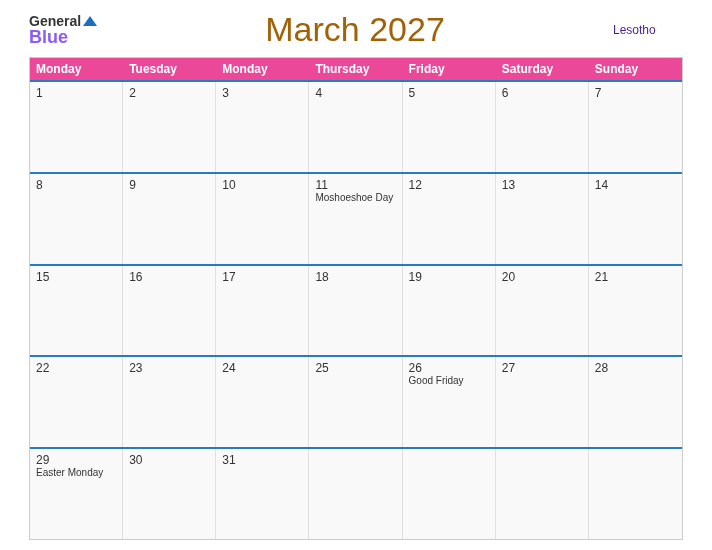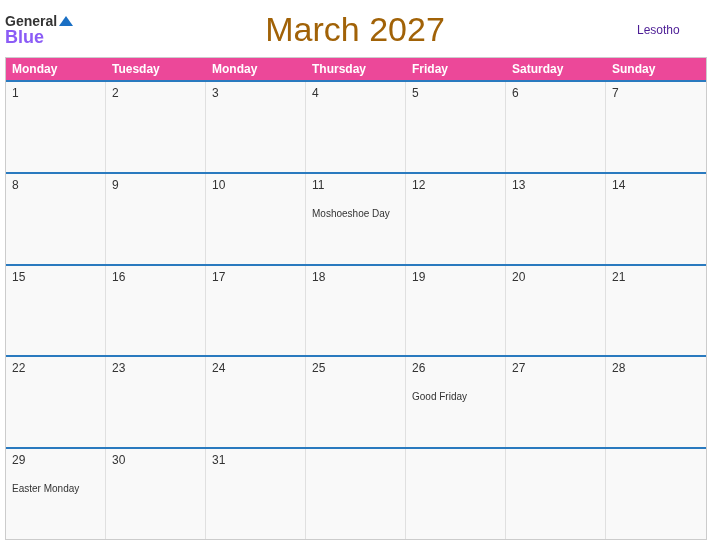--- a/index.html
+++ b/index.html
@@ -6,21 +6,21 @@
     body {
       width: 712px;
       height: 550px;
       background: #fff;
       font-family: Arial, sans-serif;
       overflow: hidden;
     }
     .page {
       width: 712px;
       height: 550px;
-      padding: 10px 5px;
+      padding: 10px 29px;
       display: flex;
       flex-direction: column;
     }
     .header {
       display: flex;
       align-items: center;
       justify-content: space-between;
       margin-bottom: 8px;
     }
     .logo {
@@ -106,21 +106,21 @@
       border-right: none;
     }
     .cal-day-num {
       font-size: 12px;
       color: #333;
       display: block;
     }
     .cal-event {
       font-size: 10px;
       color: #333;
-      margin-top: 16px;
+      margin-top: 0;
       display: block;
     }
     .cal-cell.empty {
       background: #f9f9f9;
     }
   </style>
 </head>
 <body>
 
 <div class="page">

